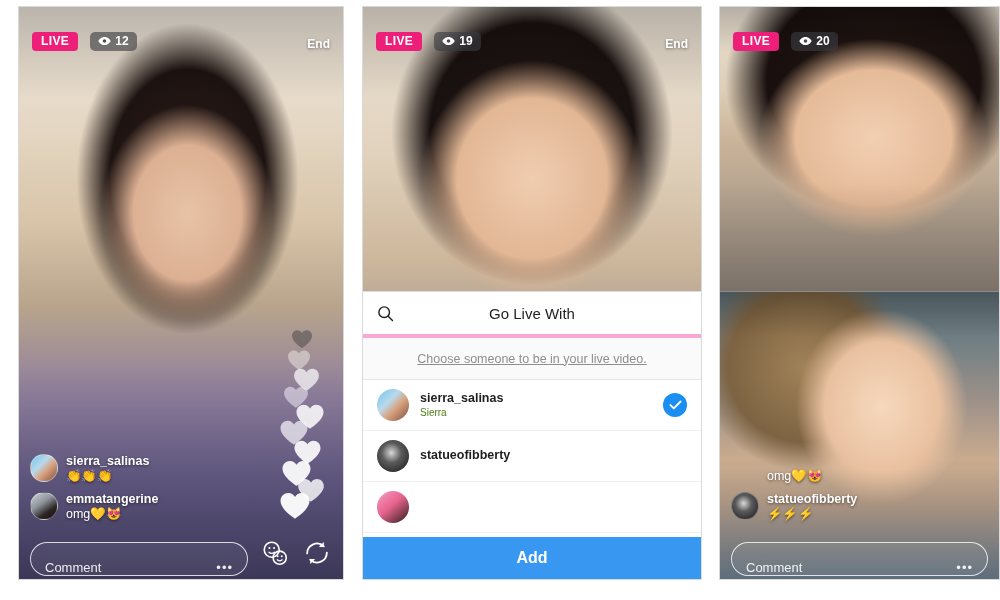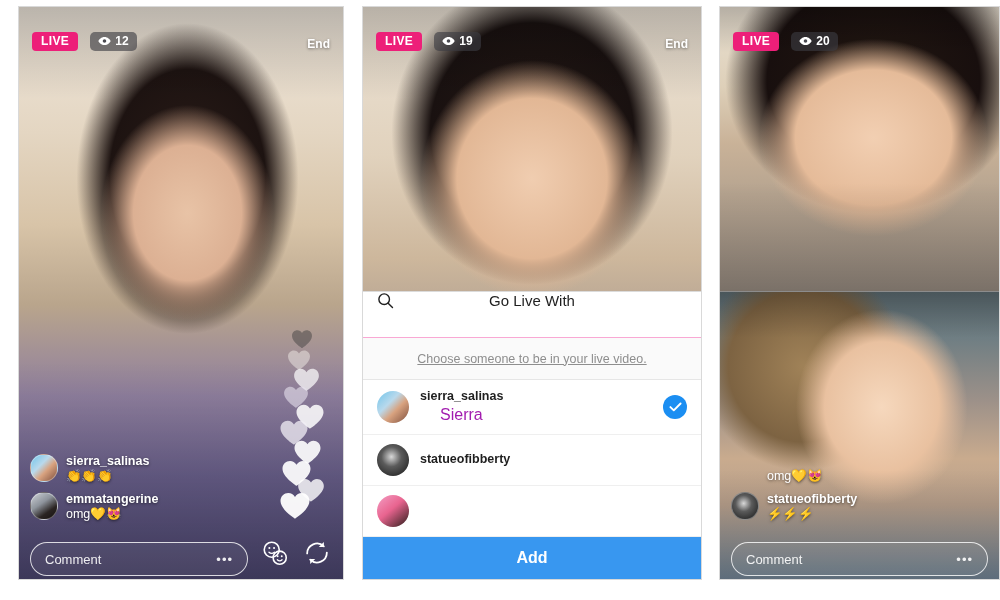--- a/index.html
+++ b/index.html
@@ -105,62 +105,62 @@
   }
 
   
   .bottombar {
     position: absolute; left: 0; right: 0; bottom: 0; height: 52px;
     display: flex; align-items: center; gap: 12px; padding: 0 11px; z-index: 6;
   }
   .comment-input {
     flex: 1 1 auto; height: 34px;
     border: 1px solid rgba(255,255,255,.8); border-radius: 17px;
-    display: flex; align-items: center; padding: 0 14px;
+    display: flex; align-items: flex-end; padding: 0 14px;
     color: rgba(255,255,255,.9); font-size: 13px;
     background: rgba(255,255,255,.06);
     cursor: text;
     margin-top: 12px;
   }
   .comment-dots { margin-left: auto; letter-spacing: 1px; font-size: 13px; }
   .act-icon { width: 30px; height: 30px; flex: 0 0 30px; cursor: pointer; }
 
   
   .hearts { position: absolute; right: 12px; bottom: 52px; width: 56px; height: 200px; z-index: 5; }
   .hearts svg { position: absolute; }
 
   
   .sheet {
     position: absolute; left: 0; right: 0; bottom: 0; top: 284px;
     background: #fff; z-index: 10; display: flex; flex-direction: column;
     border-top: 1px solid #dbdbdb;
   }
   .sheet-head {
-    height: 46px; flex: 0 0 46px; display: flex; 
-    padding: 0 14px; border-bottom: 1px solid #f9a8d4; position: relative;
+    height: 46px; flex: 0 0 46px; display: flex; align-items: center;
+    padding: 0 14px; border-bottom: 4px solid #f9a8d4; position: relative;
   }
   .sheet-title {
     position: absolute; left: 0; right: 0; text-align: center;
     font-size: 15px; color: #1f1f1f; font-weight: normal;
   }
   .sheet-sub {
     flex: 0 0 42px; display: flex; align-items: center; justify-content: center;
     background: #fafafa; border-bottom: 1px solid #e6e6e6;
     color: #8e8e8e; font-size: 12.5px; text-decoration: underline;
   }
   .sheet-list { flex: 1 1 auto; overflow: hidden; }
   .user-row {
     display: flex; align-items: center; gap: 11px;
     padding: 9px 14px; border-bottom: 1px solid #efefef;
     min-height: 44px; cursor: pointer;
   }
   .user-av { width: 32px; height: 32px; border-radius: 50%; flex: 0 0 32px; }
   .user-names { flex: 1 1 auto; line-height: 1.25; }
   .user-handle { display: block; font-size: 12.5px; font-weight: bold; color: #1f1f1f; }
-  .user-full { display: block; font-size: 16px; color: #a21caf; margin-left: 20px; }
+  .user-full { display: block; font-size: 10px; color: #4d7c0f; }
   .check {
     width: 24px; height: 24px; border-radius: 50%; flex: 0 0 24px;
     background: #1b8ef2; display: flex; align-items: center; justify-content: center;
   }
   .add-btn {
     flex: 0 0 42px; background: #3897f0; color: #fff;
     display: flex; align-items: center; justify-content: center;
     font-size: 16px; font-weight: bold; cursor: pointer;
   }
 

